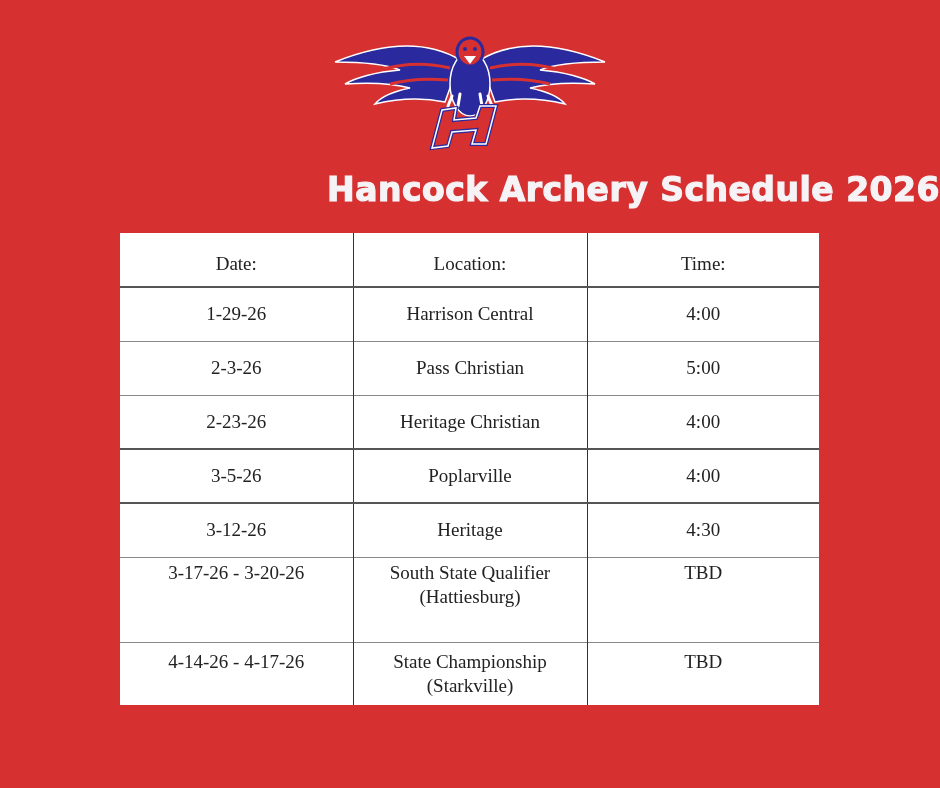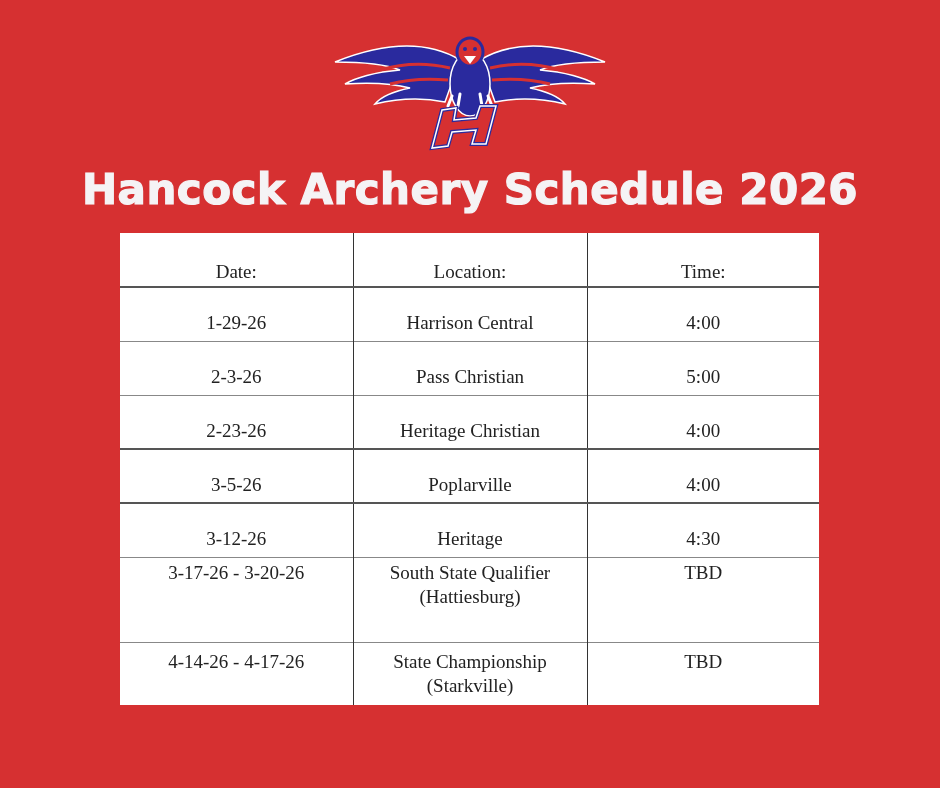--- a/index.html
+++ b/index.html
@@ -1,31 +1,31 @@
 <!DOCTYPE html>
 <html><head>
 <meta charset="utf-8">
 <style>
   html,body{margin:0;padding:0;}
   body{width:940px;height:788px;background:#d63031;position:relative;overflow:hidden;font-family:"Liberation Serif",serif;}
   .logo{position:absolute;left:330px;top:32px;width:280px;height:122px;}
-  .title{position:absolute;left:0;top:165px;width:940px;text-align:center;color:#f5f3f5;
-    font-family:"DejaVu Sans",sans-serif;font-weight:bold;font-size:42px;letter-spacing:0.5px;
+  .title{position:absolute;left:0;top:165px;width:940px;text-align:right;color:#f5f3f5;
+    font-family:"DejaVu Sans",sans-serif;font-weight:bold;font-size:33px;letter-spacing:0.5px;
     -webkit-text-stroke:1.2px #f5f3f5;line-height:50px;}
   .table{position:absolute;left:120px;top:233px;width:699px;background:#fff;border-collapse:collapse;}
   .table td{border-right:1.5px solid #333;text-align:center;vertical-align:top;color:#222;font-size:19px;line-height:24px;padding:0;}
   .table td:last-child{border-right:none;}
   .table tr{border-bottom:1.5px solid #888;}
   .table tr:last-child{border-bottom:none;}
   .table tr.dark{border-bottom:2px solid #555;}
   .c1{width:233px;}
   .c2{width:234px;}
   .c3{width:232px;}
-  .row td{height:54px;padding-top:23px;box-sizing:border-box;}
-  .hdr td{height:54px;padding-top:27px;box-sizing:border-box;}
+  .row td{height:54px;padding-top:14px;box-sizing:border-box;}
+  .hdr td{height:54px;padding-top:19px;box-sizing:border-box;}
   .tall1 td{height:85px;padding-top:3px;box-sizing:border-box;}
   .tall2 td{height:63px;padding-top:7px;box-sizing:border-box;}
   .line{display:block;}
 </style>
 </head>
 <body>
 
 <div class="logo">
   <svg width="280" height="122" viewBox="0 0 280 122">
 

